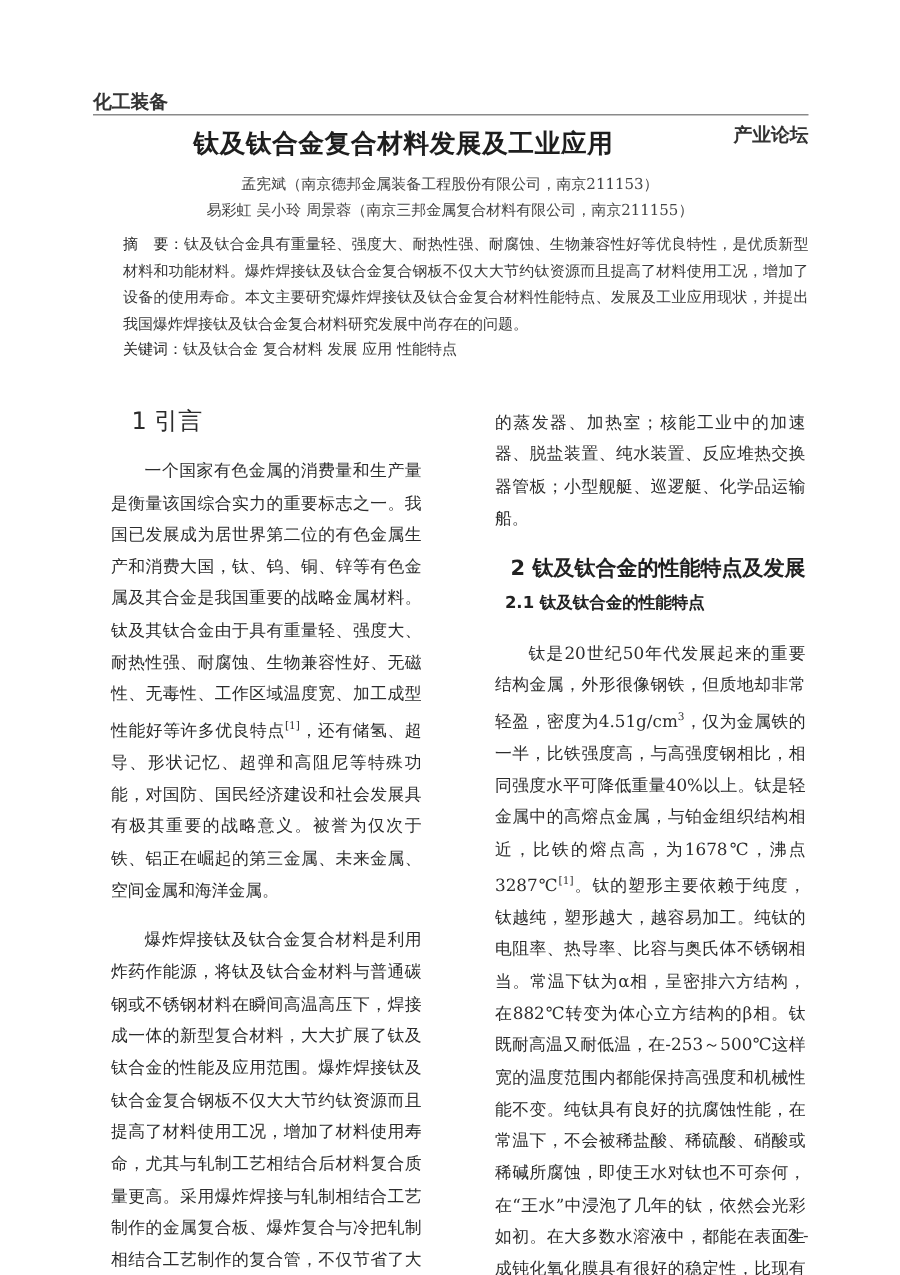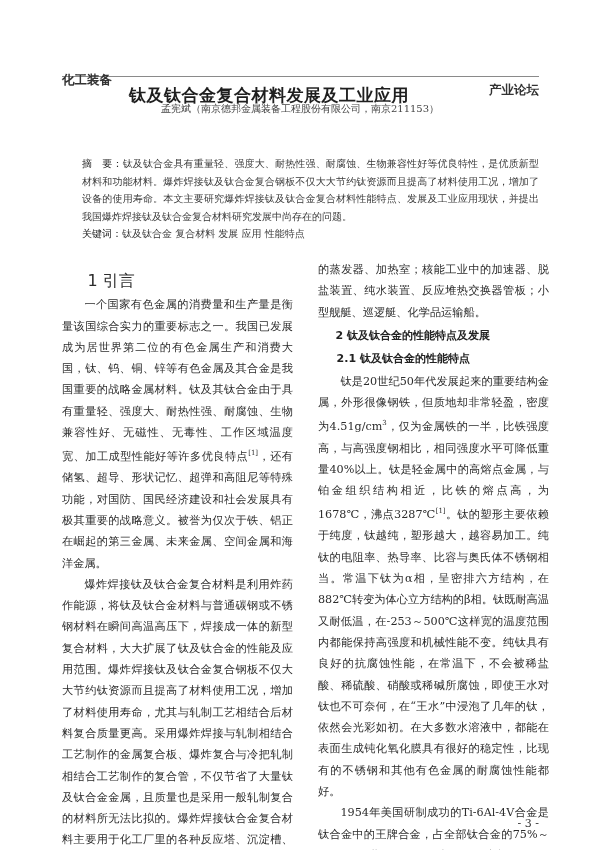--- a/index.html
+++ b/index.html
@@ -1,39 +1,39 @@
 <!DOCTYPE html>
 <html><head>
 <meta charset="utf-8">
 <style>
   html, body { margin: 0; padding: 0; background: #ffffff; }
   body { width: 600px; height: 850px; position: relative; overflow: hidden;
          font-family: "DejaVu Serif", "Liberation Serif", serif; color: #2a2a2a; }
   .header { position: absolute; left: 62px; top: 56px; width: 477px; height: 20px;
             border-bottom: 1px solid #8a8a8a; font-family: "DejaVu Sans", "Liberation Sans", sans-serif;
             font-weight: bold; font-size: 12.5px; color: #333; }
-  .header .left { position: absolute; left: 0; top: 16px; }
+  .header .left { position: absolute; left: 0; top: 4px; }
   .header .right { position: absolute; right: 0; top: 2px; margin-top: 24px; }
   .title { position: absolute; left: 0; width: 538px; top: 84px; text-align: center;
            font-family: "DejaVu Sans", "Liberation Sans", sans-serif; font-weight: bold;
            font-size: 17px; color: #1e1e1e; letter-spacing: 0.5px; }
-  .authors { position: absolute; left: 0; width: 600px; top: 100px; text-align: center;
+  .authors { position: absolute; left: 0; width: 600px; top: 115px; text-align: center;
              font-size: 10px; line-height: 17px; color: #444; }
   .abstract { position: absolute; left: 62px; top: 155px; width: 477px;
               font-size: 10px; line-height: 17.5px; color: #3a3a3a; text-align: justify; }
   .abstract .label { font-family: "DejaVu Sans", "Liberation Sans", sans-serif; font-weight: normal; color: #222; }
   .abstract p { margin: 0; }
   .abstract .indent { padding-left: 20px; }
   .col { position: absolute; top: 262px; width: 231px; font-size: 11.2px; line-height: 21.3px;
          text-align: justify; color: #2c2c2c; }
   .col.left { left: 62px; }
   .col.right { left: 318px; top: 259px; }
-  .col p { margin: 0; text-indent: 2em; }
+  .col p { margin: 12px; text-indent: 2em; }
   .col p.noindent { text-indent: 0; }
-  .h2 { font-family: "DejaVu Sans", "Liberation Sans", sans-serif; font-size: 11px; font-weight: normal;
+  .h2 { font-family: "DejaVu Sans", "Liberation Sans", sans-serif; font-size: 14px; font-weight: normal;
         margin: 0 0 6px 0; padding-left: 1.6em; line-height: 22px; color: #222; }
   .h2.bold { font-weight: bold; }
   .h3 { font-family: "DejaVu Sans", "Liberation Sans", sans-serif; font-size: 11px; font-weight: bold;
         padding-left: 1.6em; line-height: 22px; margin: 1px; color: #222; }
   .h1-intro { margin: 8px 0 3px 0; font-family: "DejaVu Sans", "Liberation Sans", sans-serif;
               font-size: 16px; padding-left: 1.6em; }
   sup { font-size: 7px; }
   .pagenum { position: absolute; right: 61px; top: 817px; font-size: 11px; color: #333; }
 </style>
 </head>
@@ -41,20 +41,21 @@
 
 <div class="header">
   <span class="left">化工装备</span>
   <span class="right">产业论坛</span>
 </div>
 
 <div class="title">钛及钛合金复合材料发展及工业应用</div>
 
 <div class="authors">
   <div>孟宪斌（南京德邦金属装备工程股份有限公司，南京211153）</div>
+  <div>易彩虹 吴小玲 周景蓉（南京三邦金属复合材料有限公司，南京211155）</div>
 </div>
 
 <div class="abstract">
   <p class="indent"><span class="label">摘　要：</span><span>钛及钛合金具有重量轻、强度大、耐热性强、耐腐蚀、生物兼容性好等优良特性，是优质新型材料和功能材料。爆炸焊接钛及钛合金复合钢板不仅大大节约钛资源而且提高了材料使用工况，增加了设备的使用寿命。本文主要研究爆炸焊接钛及钛合金复合材料性能特点、发展及工业应用现状，并提出我国爆炸焊接钛及钛合金复合材料研究发展中尚存在的问题。</span></p>
   <p class="indent"><span class="label">关键词：</span><span>钛及钛合金 复合材料 发展 应用 性能特点</span></p>
 </div>
 
 <div class="col left">
   <div class="h1-intro">1 引言</div>
   <p><span>一个国家有色金属的消费量和生产量是衡量该国综合实力的重要标志之一。我国已发展成为居世界第二位的有色金属生产和消费大国，钛、钨、铜、锌等有色金属及其合金是我国重要的战略金属材料。钛及其钛合金由于具有重量轻、强度大、耐热性强、耐腐蚀、生物兼容性好、无磁性、无毒性、工作区域温度宽、加工成型性能好等许多优良特点</span><sup>[1]</sup><span>，还有储氢、超导、形状记忆、超弹和高阻尼等特殊功能，对国防、国民经济建设和社会发展具有极其重要的战略意义。被誉为仅次于铁、铝正在崛起的第三金属、未来金属、空间金属和海洋金属。</span></p>

